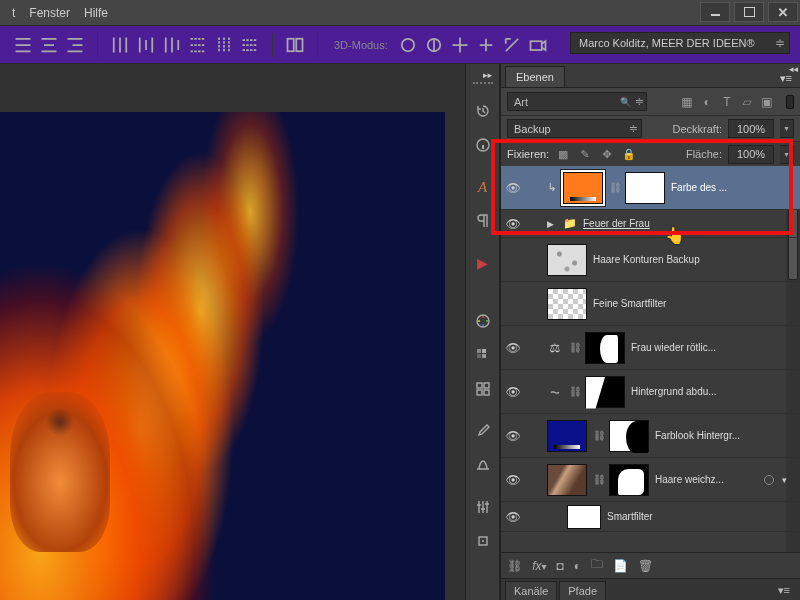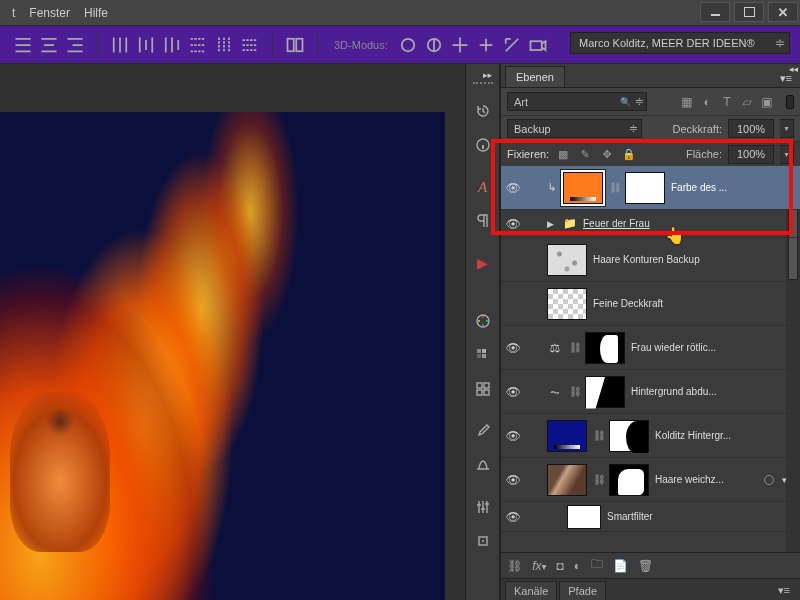--- a/index.html
+++ b/index.html
@@ -416,21 +416,21 @@
           <div class="vis off">👁</div>
           <div class="indent"></div>
           <div class="thumb checker mottled"></div>
           <div class="lname">Haare Konturen Backup</div>
         </div>
 
         <div class="layer">
           <div class="vis off">👁</div>
           <div class="indent"></div>
           <div class="thumb checker"></div>
-          <div class="lname">Feine Deckkraft</div>
+          <div class="lname">Feine Smartfilter</div>
         </div>
 
         <div class="layer">
           <div class="vis">👁</div>
           <div class="indent"></div>
           <div class="adj">⚖</div>
           <div class="link">⛓</div>
           <div class="thumb sil1"></div>
           <div class="lname">Frau wieder rötlic...</div>
         </div>
@@ -443,21 +443,21 @@
           <div class="thumb sil2"></div>
           <div class="lname">Hintergrund abdu...</div>
         </div>
 
         <div class="layer">
           <div class="vis">👁</div>
           <div class="indent"></div>
           <div class="thumb navy"></div>
           <div class="link">⛓</div>
           <div class="thumb sil3"></div>
-          <div class="lname">Kolditz Hintergr...</div>
+          <div class="lname">Farblook Hintergr...</div>
         </div>
 
         <div class="layer">
           <div class="vis">👁</div>
           <div class="indent"></div>
           <div class="thumb photo"></div>
           <div class="link">⛓</div>
           <div class="thumb sil4"></div>
           <div class="lname">Haare weichz...</div>
           <div class="sfx"></div>

